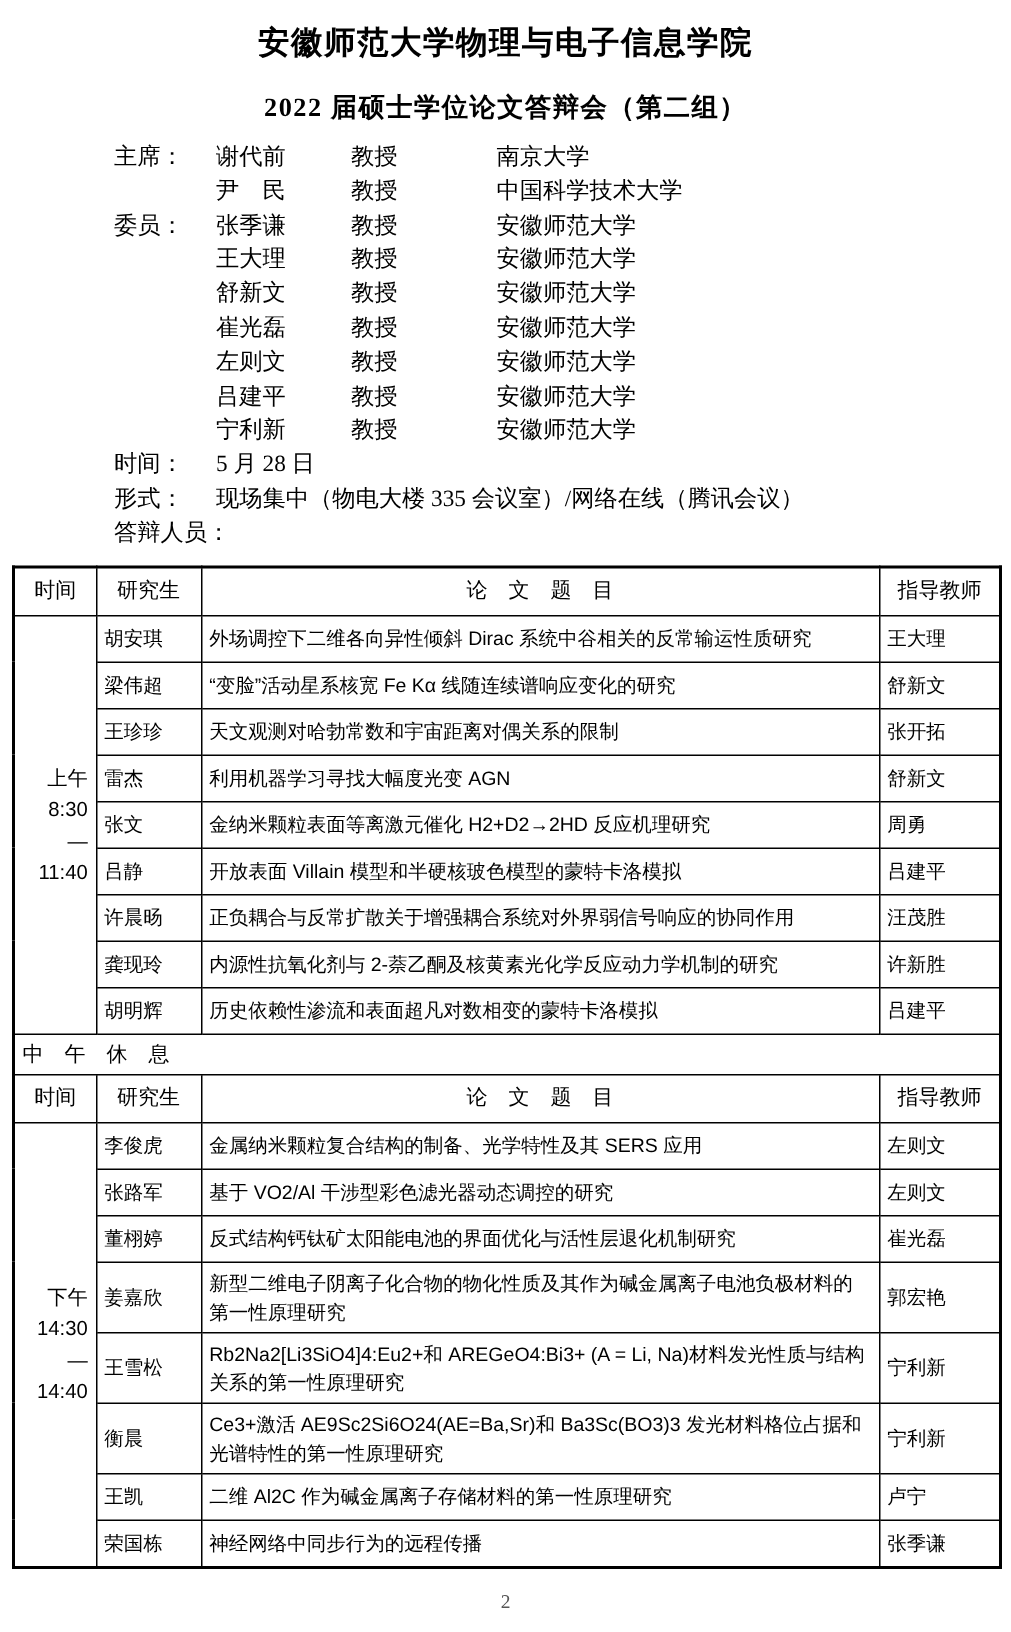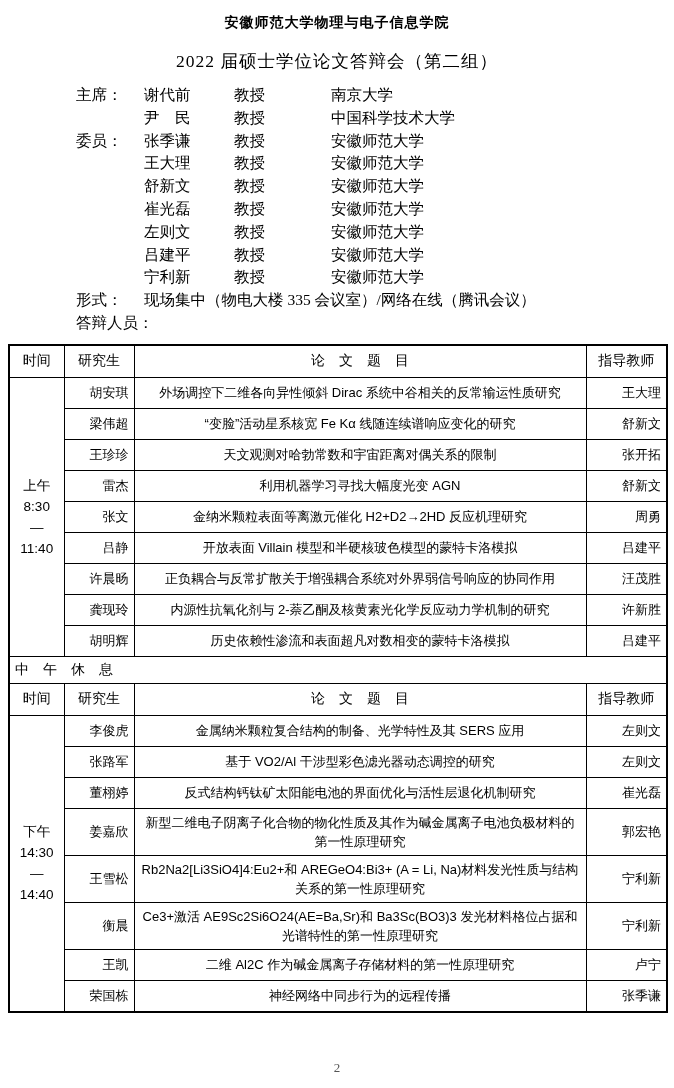--- a/index.html
+++ b/index.html
@@ -2,47 +2,47 @@
 <html><head>
 <meta charset="utf-8">
 <style>
   html,body{margin:0;padding:0;background:#e8e8e8;}
   .page{
     width:674px;height:1088px;position:relative;margin:0 auto;
     background:#ffffff;color:#000;overflow:hidden;
     font-family:"Liberation Serif","DejaVu Serif",serif;
   }
   .doc-title{
-    text-align:center;font-weight:bold;font-size:14px;
+    text-align:center;font-weight:bold;font-size:21px;
     padding-top:14px;letter-spacing:1px;
   }
   .doc-subtitle{
-    text-align:center;font-weight:normal;font-size:17.5px;
+    text-align:center;font-weight:bold;font-size:17.5px;
     margin-top:17px;letter-spacing:1px;
   }
   .roster{margin:11px 18px 0 76px;font-size:15.5px;line-height:22.8px;}
   .roster-line{display:flex;white-space:pre;}
   .r-label{width:68px;flex:none;}
   .r-name{width:90px;flex:none;}
   .r-title{width:97px;flex:none;}
   .r-org{flex:none;text-align:right;}
   table.schedule{
     border-collapse:collapse;table-layout:fixed;
     margin:9px 0 0 8px;width:658px;
     font-family:"Liberation Sans","DejaVu Sans",sans-serif;
     font-size:13px;border:2px solid #000;
   }
   table.schedule td{
     border:1px solid #000;vertical-align:middle;
     padding:4px 5px;height:22px;
   }
-  td.c-time,td.c-student,td.c-advisor{text-align:right;}
-  td.c-title{text-align:center;padding-left:9px;line-height:19px;margin-top:12px;}
+  td.c-time,td.c-student,td.c-advisor{text-align:left;}
+  td.c-title{text-align:left;padding-left:9px;line-height:19px;margin-top:12px;}
   tr.header-row td{text-align:center;font-size:14px;height:23px;}
-  td.time-cell{text-align:center;font-size:13.5px;line-height:21px;padding:2px;}
+  td.time-cell{text-align:right;font-size:13.5px;line-height:21px;padding:2px;}
   tr.break-row td{text-align:left;font-size:14px;height:18px;}
   .page-number{
     position:absolute;bottom:12px;left:0;width:100%;
     text-align:center;font-size:13px;color:#555;
     font-family:"Liberation Serif","DejaVu Serif",serif;
   }
 </style>
 </head>
 <body>
 
@@ -54,20 +54,21 @@
   <div class="roster">
       <div class="roster-line"><span class="r-label">主席：</span><span class="r-name">谢代前</span><span class="r-title">教授</span><span class="r-org">南京大学</span></div>
       <div class="roster-line"><span class="r-label"></span><span class="r-name">尹　民</span><span class="r-title">教授</span><span class="r-org">中国科学技术大学</span></div>
       <div class="roster-line"><span class="r-label">委员：</span><span class="r-name">张季谦</span><span class="r-title">教授</span><span class="r-org">安徽师范大学</span></div>
       <div class="roster-line"><span class="r-label"></span><span class="r-name">王大理</span><span class="r-title">教授</span><span class="r-org">安徽师范大学</span></div>
       <div class="roster-line"><span class="r-label"></span><span class="r-name">舒新文</span><span class="r-title">教授</span><span class="r-org">安徽师范大学</span></div>
       <div class="roster-line"><span class="r-label"></span><span class="r-name">崔光磊</span><span class="r-title">教授</span><span class="r-org">安徽师范大学</span></div>
       <div class="roster-line"><span class="r-label"></span><span class="r-name">左则文</span><span class="r-title">教授</span><span class="r-org">安徽师范大学</span></div>
       <div class="roster-line"><span class="r-label"></span><span class="r-name">吕建平</span><span class="r-title">教授</span><span class="r-org">安徽师范大学</span></div>
       <div class="roster-line"><span class="r-label"></span><span class="r-name">宁利新</span><span class="r-title">教授</span><span class="r-org">安徽师范大学</span></div>
+      <div class="roster-line"><span class="r-label">时间：</span><span class="r-name">5 月 28 日</span><span class="r-title"></span><span class="r-org"></span></div>
       <div class="roster-line"><span class="r-label">形式：</span><span class="r-name">现场集中（物电大楼 335 会议室）/网络在线（腾讯会议）</span><span class="r-title"></span><span class="r-org"></span></div>
       <div class="roster-line"><span class="r-label">答辩人员：</span><span class="r-name"></span><span class="r-title"></span><span class="r-org"></span></div>
     </div>
 
   <table class="schedule">
     <colgroup>
       <col style="width:55px">
         <col style="width:70px">
       <col style="width:452px">
         <col style="width:81px">

